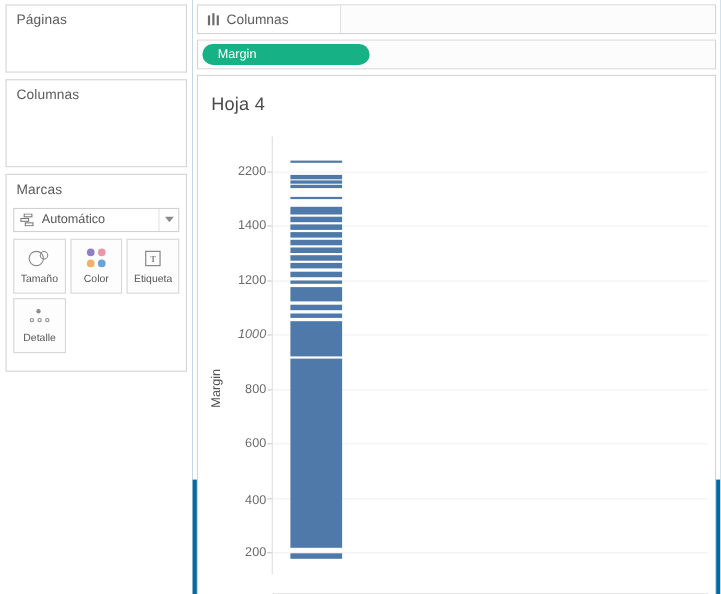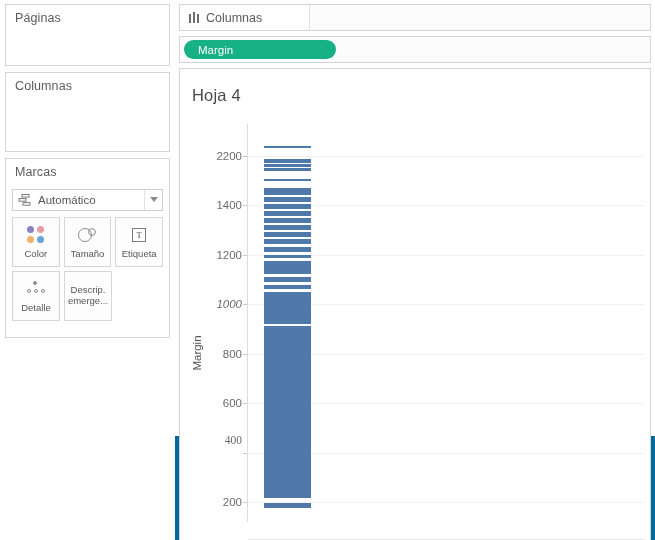--- a/index.html
+++ b/index.html
@@ -313,38 +313,38 @@
           <span class="mt-label">Automático</span>
           <span class="mt-caret">
             <span class="caret-dn"></span>
           </span>
         </div>
 
         <div class="mark-btn-row">
 
           <div class="mark-btn">
             <span class="mb-glyph">
+              <svg width="22" height="18" viewBox="0 0 22 18">
+                <circle cx="8" cy="9" r="6.5" fill="none" stroke="#8a8a8a" stroke-width="1"></circle>
+                <circle cx="15" cy="6" r="3.4" fill="none" stroke="#8a8a8a" stroke-width="1"></circle>
+              </svg>
+            </span>
+            <span class="mb-label">Tamaño</span>
+          </div>
+
+          <div class="mark-btn">
+            <span class="mb-glyph">
               <span class="dots4">
                   <i class="d1"></i>
                   <i class="d2"></i>
                   <i class="d3"></i>
                   <i class="d4"></i>
                 </span>
             </span>
             <span class="mb-label">Color</span>
-          </div>
-
-          <div class="mark-btn">
-            <span class="mb-glyph">
-              <svg width="22" height="18" viewBox="0 0 22 18">
-                <circle cx="8" cy="9" r="6.5" fill="none" stroke="#8a8a8a" stroke-width="1"></circle>
-                <circle cx="15" cy="6" r="3.4" fill="none" stroke="#8a8a8a" stroke-width="1"></circle>
-              </svg>
-            </span>
-            <span class="mb-label">Tamaño</span>
           </div>
 
           <div class="mark-btn">
             <span class="mb-glyph">
               <span class="label-box">T</span>
             </span>
             <span class="mb-label">Etiqueta</span>
           </div>
 
         </div>
@@ -356,23 +356,20 @@
               <span class="dots-detail">
                   <i class="t"></i>
                   <i class="b1"></i>
                   <i class="b2"></i>
                   <i class="b3"></i>
                 </span>
             </span>
             <span class="mb-label">Detalle</span>
           </div>
 
-          <div class="mark-btn two-line tall-text">
-            <span class="mb-label">Descrip. emerge...</span>
-          </div>
 
         </div>
 
       </div>
     </div>
 
   </div>
 
   <div id="right-col">
 
@@ -407,21 +404,21 @@
           <div class="gridline" style="top: 136.25px;"></div>
           <div class="gridline" style="top: 86.75px;"></div>
         <div class="axis-title">Margin</div>
         <div id="tick-col">
             <div class="tick-label" style="top: 86.75px;">2200</div>
             <div class="tick-label" style="top: 136.25px;">1400</div>
             <div class="tick-label" style="top: 185.75px;">1200</div>
             <div class="tick-label" style="top: 235.25px; font-style: italic;">1000</div>
             <div class="tick-label" style="top: 284.75px;">800</div>
             <div class="tick-label" style="top: 334.25px;">600</div>
-            <div class="tick-label" style="top: 371px; font-family: Liberation Serif, serif;">400</div>
+            <div class="tick-label" style="top: 386px;">400</div>
             <div class="tick-label" style="top: 433.25px;">200</div>
           </div>
         <div id="axis-line"></div>
         <div id="marks-layer">
             <div class="gantt-mark" style="top: 76.85px; height: 2.475px; background: rgb(78, 121, 168);"></div>
             <div class="gantt-mark" style="top: 90.4625px; height: 3.2175px; background: rgb(78, 121, 168);"></div>
             <div class="gantt-mark" style="top: 94.67px; height: 2.97px; background: rgb(78, 121, 168);"></div>
             <div class="gantt-mark" style="top: 98.63px; height: 2.97px; background: rgb(78, 121, 168);"></div>
             <div class="gantt-mark" style="top: 109.52px; height: 2.97px; background: rgb(78, 121, 168);"></div>
             <div class="gantt-mark" style="top: 118.925px; height: 7.425px; background: rgb(78, 121, 168);"></div>

